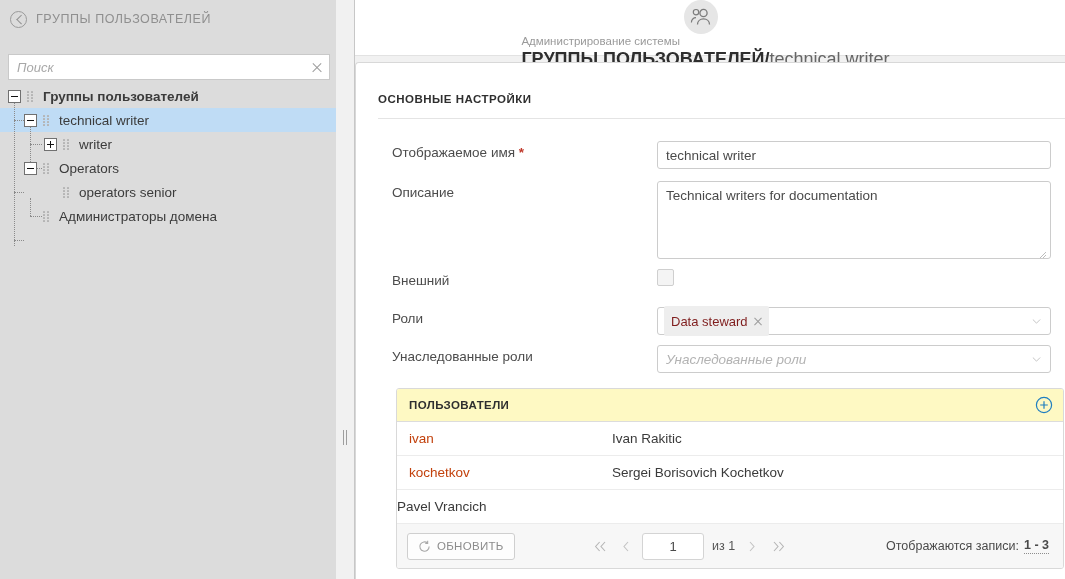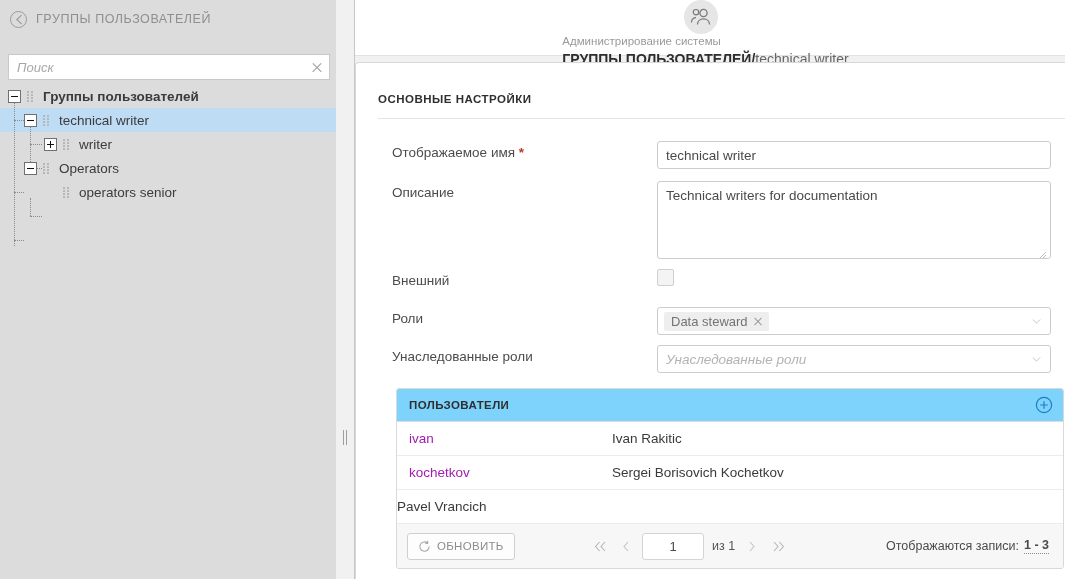--- a/index.html
+++ b/index.html
@@ -188,21 +188,21 @@
     display: flex; align-items: center; justify-content: center;
     margin-right: 10px;
   }
   .hdr-text { display: flex; flex-direction: column; justify-content: center; }
   .breadcrumb {
     font-size: 11.5px; color: #9a9a9a;
     line-height: 14px;
     margin-bottom: 1px;
   }
   .hdr-title {
-    font-size: 14px; line-height: 20px;
+    font-size: 18px; line-height: 20px;
     color: #3a3a3a;
     white-space: nowrap;
   }
   .hdr-title .strong { font-weight: 700; color: #2e2e2e; }
   .hdr-title .sep { font-weight: 700; color: #2e2e2e; }
   .hdr-title .sub { color: #666; }
 
   .content-card {
     position: absolute;
     left: 19px; top: 62px; right: 0; bottom: 0;
@@ -286,26 +286,26 @@
     border: 1px solid #cccccc;
     border-radius: 3px;
     background: #fff;
     display: flex; align-items: center;
     padding: 0 6px;
     position: relative;
     cursor: pointer;
   }
   .chip {
     display: inline-flex; align-items: center;
-    height: 19px;
+    height: 30px;
     background: #eeeeee;
     border-radius: 2px;
     padding: 0 5px 0 7px;
     font-size: 13px;
-    color: #737373;
+    color: #7f1d1d;
     gap: 5px;
   }
   .chip-x {
     width: 11px; height: 11px; position: relative;
     cursor: pointer; flex: 0 0 11px;
   }
   .chip-x::before, .chip-x::after {
     content: ""; position: absolute;
     left: 0.5px; top: 5px;
     width: 10px; height: 1.1px; background: #9c9c9c;
@@ -326,42 +326,42 @@
     position: absolute;
     left: 40px; top: 325px;
     width: 668px;
     border: 1px solid #d9d9d9;
     border-radius: 3px;
     background: #fff;
     overflow: hidden;
   }
   .users-head {
     height: 33px;
-    background: #7dd3fc;
+    background: #fef9c3;
     border-bottom: 1px solid #dcdcdc;
     display: flex; align-items: center;
     padding: 0 10px 0 12px;
     justify-content: space-between;
   }
   .users-head-title {
     font-size: 11.5px; font-weight: 700;
     letter-spacing: 0.4px; color: #2f2f2f;
     text-transform: uppercase;
   }
   .add-btn { width: 18px; height: 18px; cursor: pointer; }
   .u-row {
     height: 34px;
     display: flex; align-items: center;
     border-bottom: 1px solid #ececec;
     font-size: 13.5px;
   }
   .u-login {
     width: 215px; flex: 0 0 215px;
     padding-left: 12px;
-    color: #a21caf;
+    color: #c2410c;
     cursor: pointer;
   }
   .u-name { color: #3a3a3a; }
   .users-foot {
     height: 44px;
     background: #f7f7f7;
     display: flex; align-items: center;
     padding: 0 12px 0 10px;
     position: relative;
   }
@@ -510,20 +510,35 @@
             <i style="left: 0px; top: 1px;"></i>
             <i style="left: 4px; top: 1px;"></i>
             <i style="left: 0px; top: 4.2px;"></i>
             <i style="left: 4px; top: 4.2px;"></i>
             <i style="left: 0px; top: 7.4px;"></i>
             <i style="left: 4px; top: 7.4px;"></i>
             <i style="left: 0px; top: 10.6px;"></i>
             <i style="left: 4px; top: 10.6px;"></i>
           </div>
           <span class="tree-label">operators senior</span>
+        </div>
+        <div class="tree-row">
+          <div class="spacer" style="width: 24px;"></div>
+          <div class="toggle-none"></div>
+          <div class="grip">
+            <i style="left: 0px; top: 1px;"></i>
+            <i style="left: 4px; top: 1px;"></i>
+            <i style="left: 0px; top: 4.2px;"></i>
+            <i style="left: 4px; top: 4.2px;"></i>
+            <i style="left: 0px; top: 7.4px;"></i>
+            <i style="left: 4px; top: 7.4px;"></i>
+            <i style="left: 0px; top: 10.6px;"></i>
+            <i style="left: 4px; top: 10.6px;"></i>
+          </div>
+          <span class="tree-label">Администраторы домена</span>
         </div>
         <div class="guide-v" style="left:14px; top:18px; height:144px;"></div>
         <div class="guide-h" style="left:14px; top:36px; width:10px;"></div>
         <div class="guide-h" style="left:14px; top:108px; width:10px;"></div>
         <div class="guide-h" style="left:14px; top:156px; width:10px;"></div>
         <div class="guide-v" style="left:30px; top:42px; height:48px;"></div>
         <div class="guide-h" style="left:30px; top:60px; width:12px;"></div>
         <div class="guide-h" style="left:30px; top:84px; width:12px;"></div>
         <div class="guide-v" style="left:30px; top:114px; height:18px;"></div>
         <div class="guide-h" style="left:30px; top:132px; width:12px;"></div>

